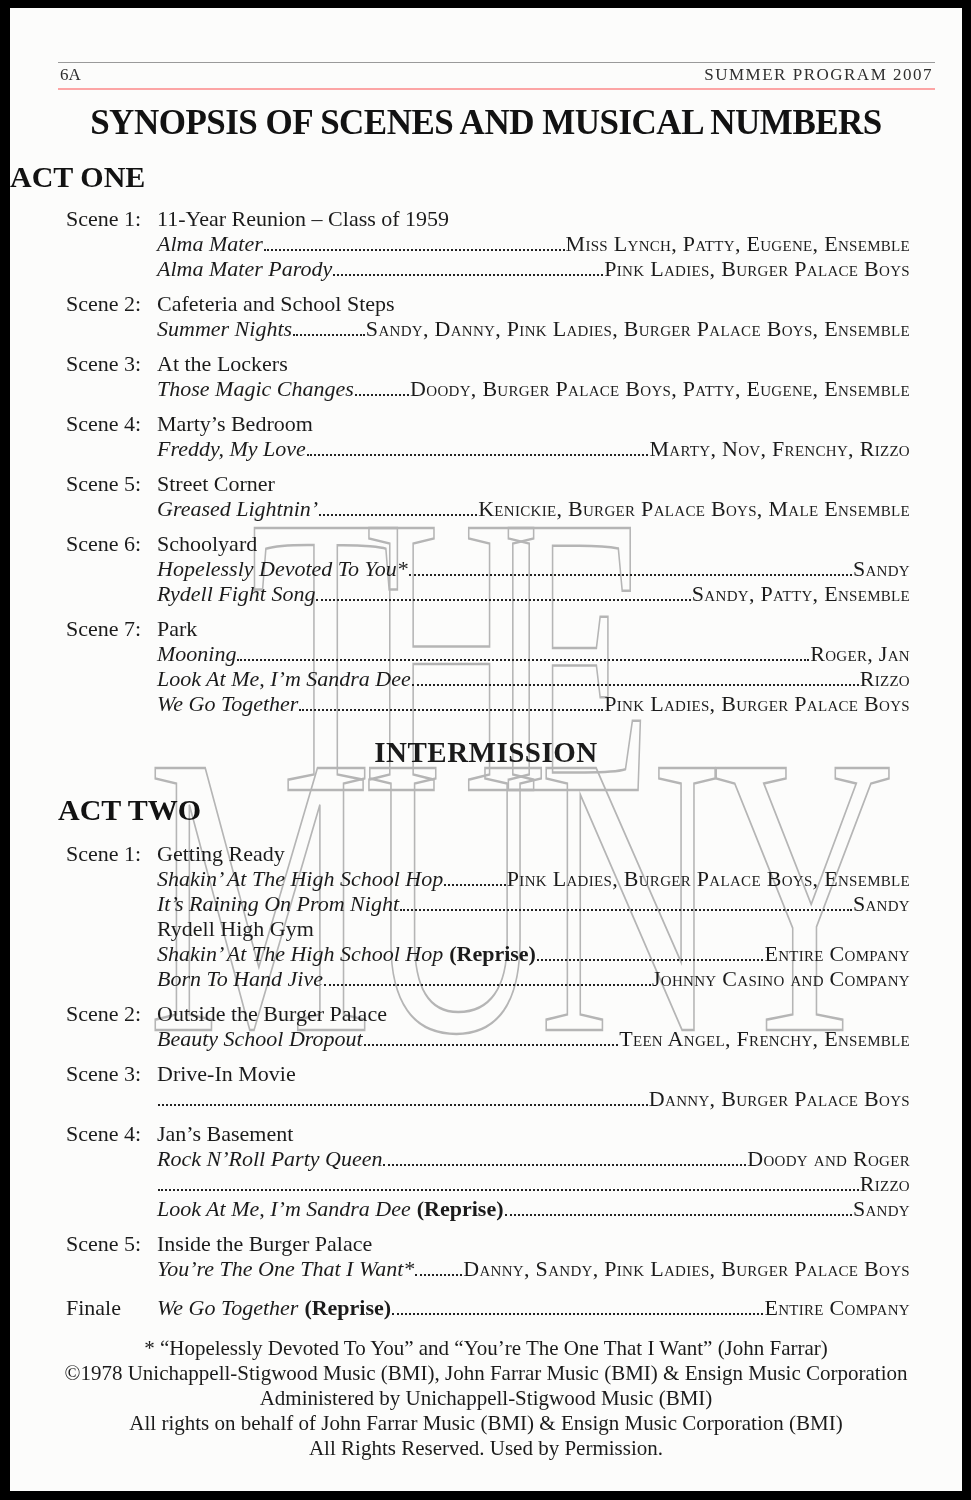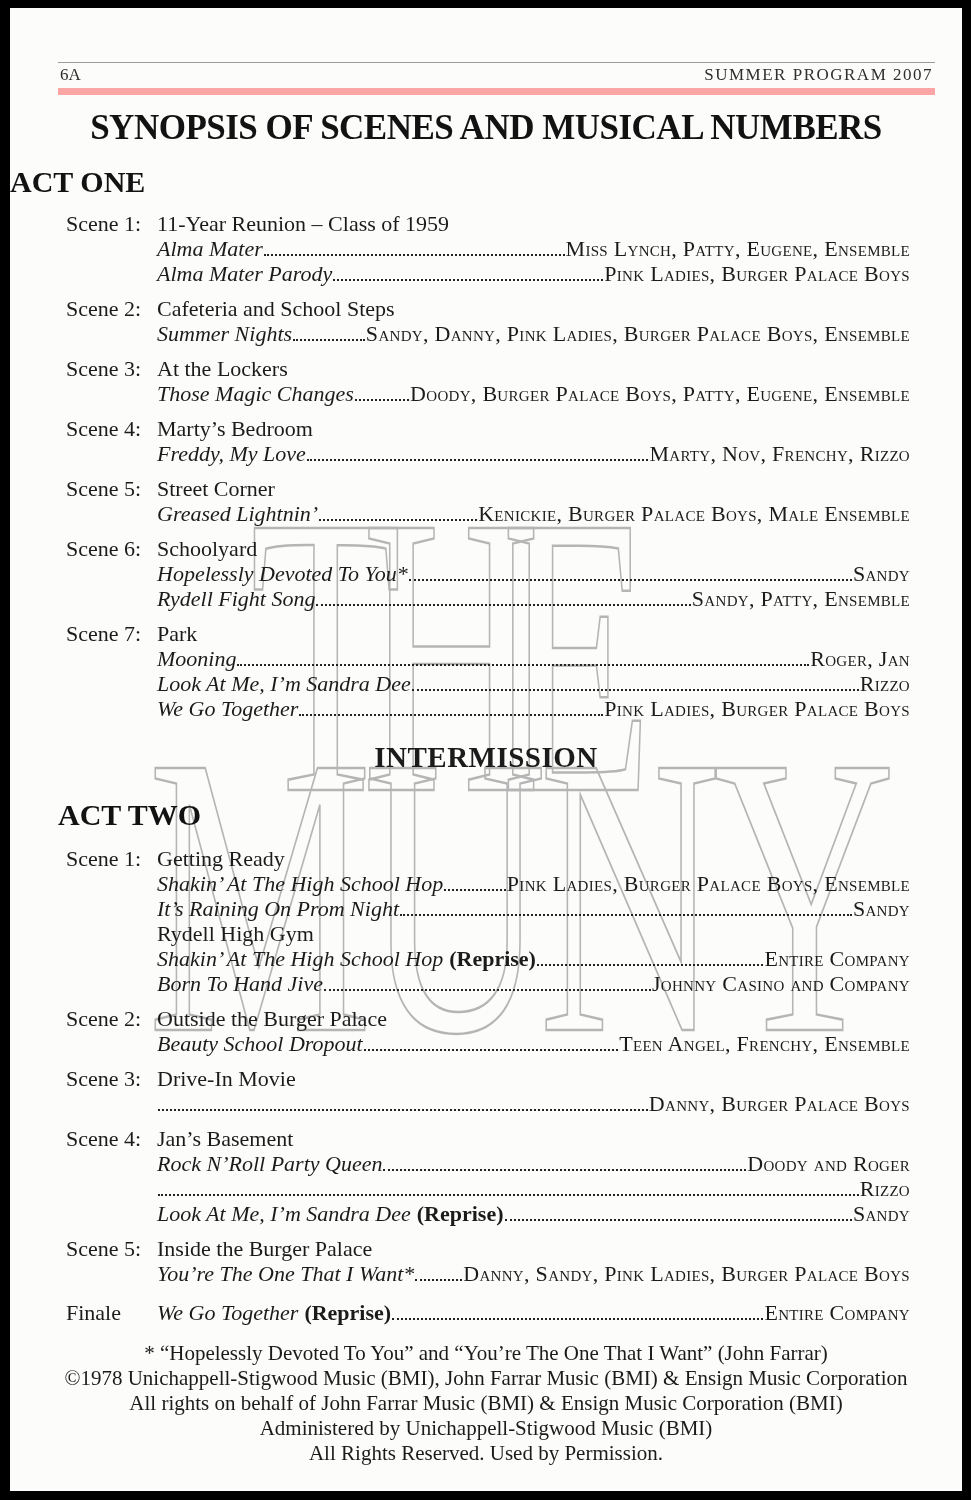--- a/index.html
+++ b/index.html
@@ -26,21 +26,21 @@
     transform-origin:left top;
     white-space:nowrap;
   }
   .wm-the{left:240px;top:448px;font-size:400px;letter-spacing:-0.16em;transform:scaleX(0.62);}
   .wm-muny{left:138px;top:688px;font-size:400px;letter-spacing:-0.03em;transform:scaleX(0.63);}
   
   .content{position:relative;z-index:1;color:#1b1b1b;}
   .header{
     margin:54px 27px 0 48px;
     border-top:1px solid #9a9a9a;
-    border-bottom:7px solid #fca5a5;
+    border-bottom:2px solid #fca5a5;
     padding:2px 2px 3px 2px;
     display:flex;justify-content:space-between;align-items:baseline;
     font-size:17px;color:#2e2e2e;
   }
   .header-right{letter-spacing:1.5px;}
   .title{
     text-align:center;
     font-size:35px;font-weight:bold;letter-spacing:-0.5px;
     margin-top:13px;color:#121212;
     white-space:nowrap;
@@ -318,19 +318,19 @@
     <span class="leader"></span>
     <span class="performers">Entire Company</span>
   </div>
           </div>
   </div>
       </div>
 
     <div class="footnotes">
         <div class="footnote-line">* “Hopelessly Devoted To You” and “You’re The One That I Want” (John Farrar)</div>
         <div class="footnote-line">©1978 Unichappell-Stigwood Music (BMI), John Farrar Music (BMI) &amp; Ensign Music Corporation</div>
+        <div class="footnote-line">Administered by Unichappell-Stigwood Music (BMI)</div>
         <div class="footnote-line">All rights on behalf of John Farrar Music (BMI) &amp; Ensign Music Corporation (BMI)</div>
-        <div class="footnote-line">Administered by Unichappell-Stigwood Music (BMI)</div>
         <div class="footnote-line">All Rights Reserved. Used by Permission.</div>
       </div>
 
   </div>
 </div>
 
 </body></html>

